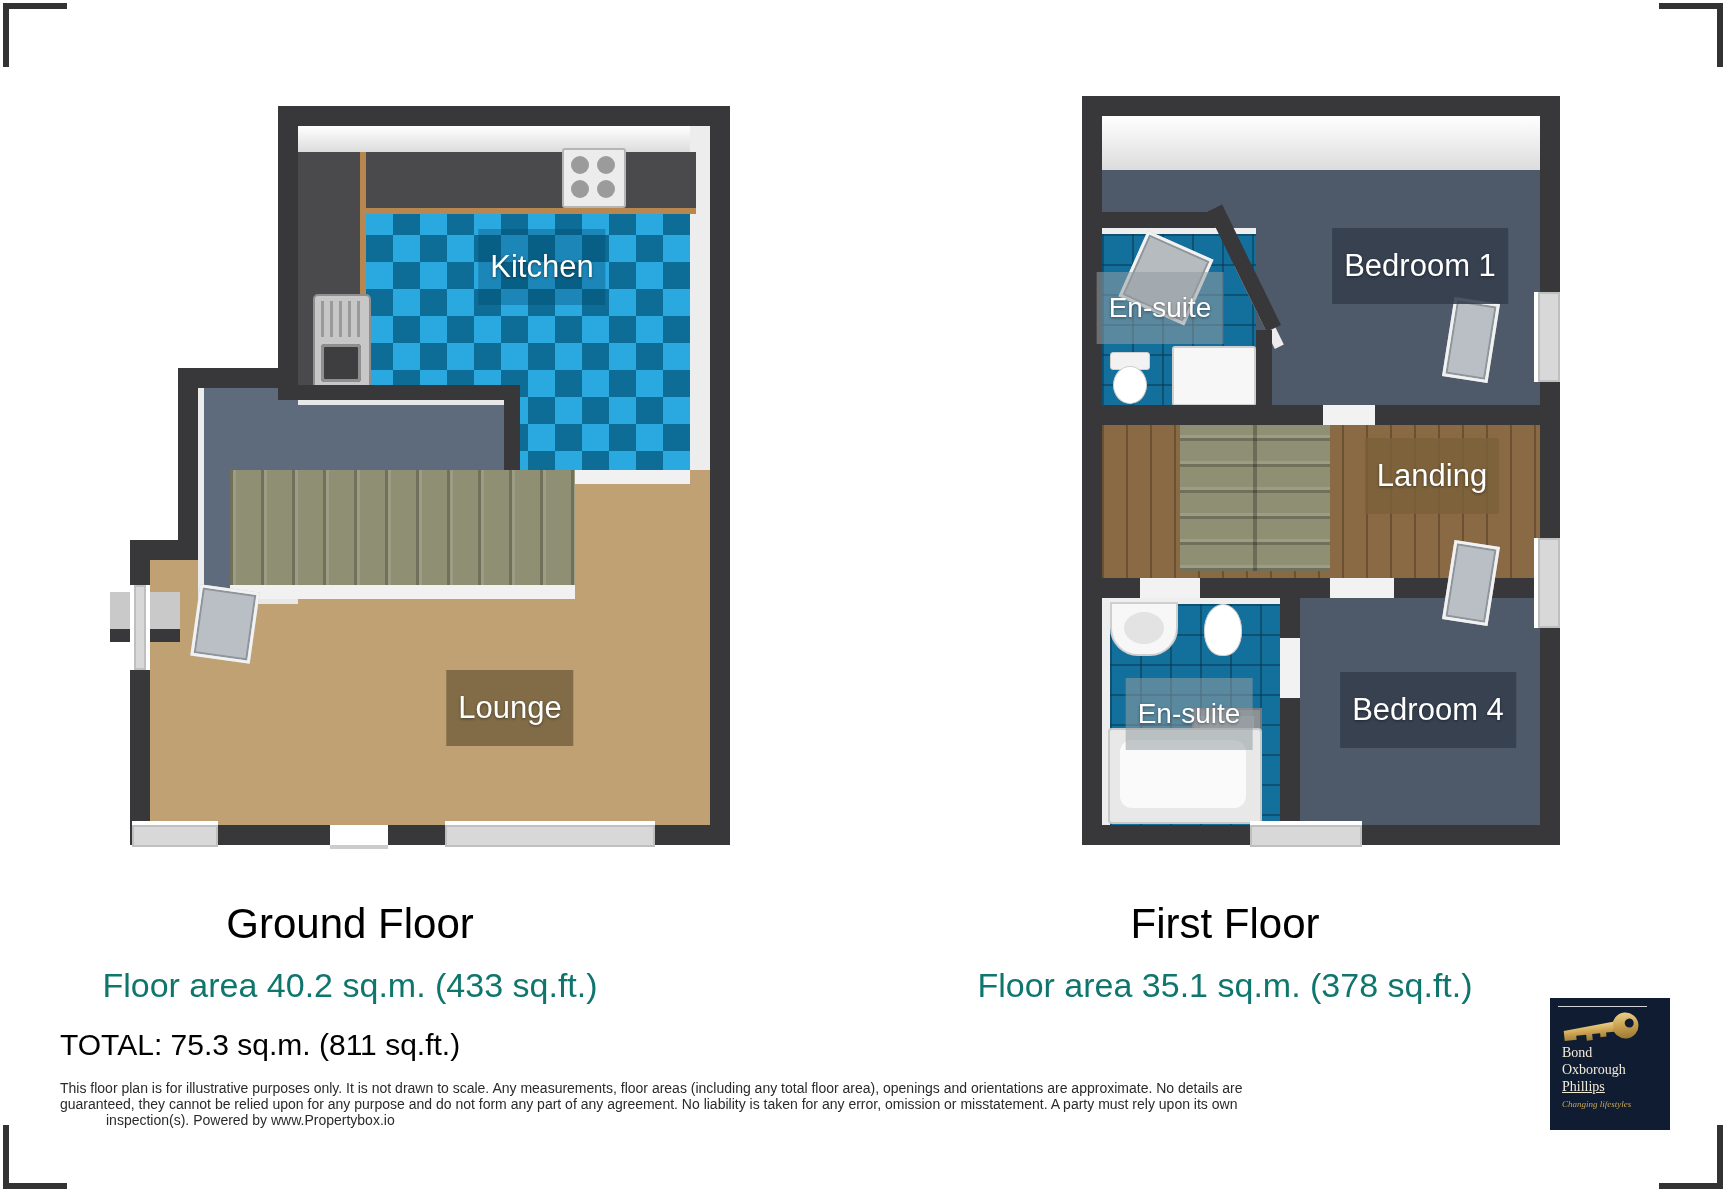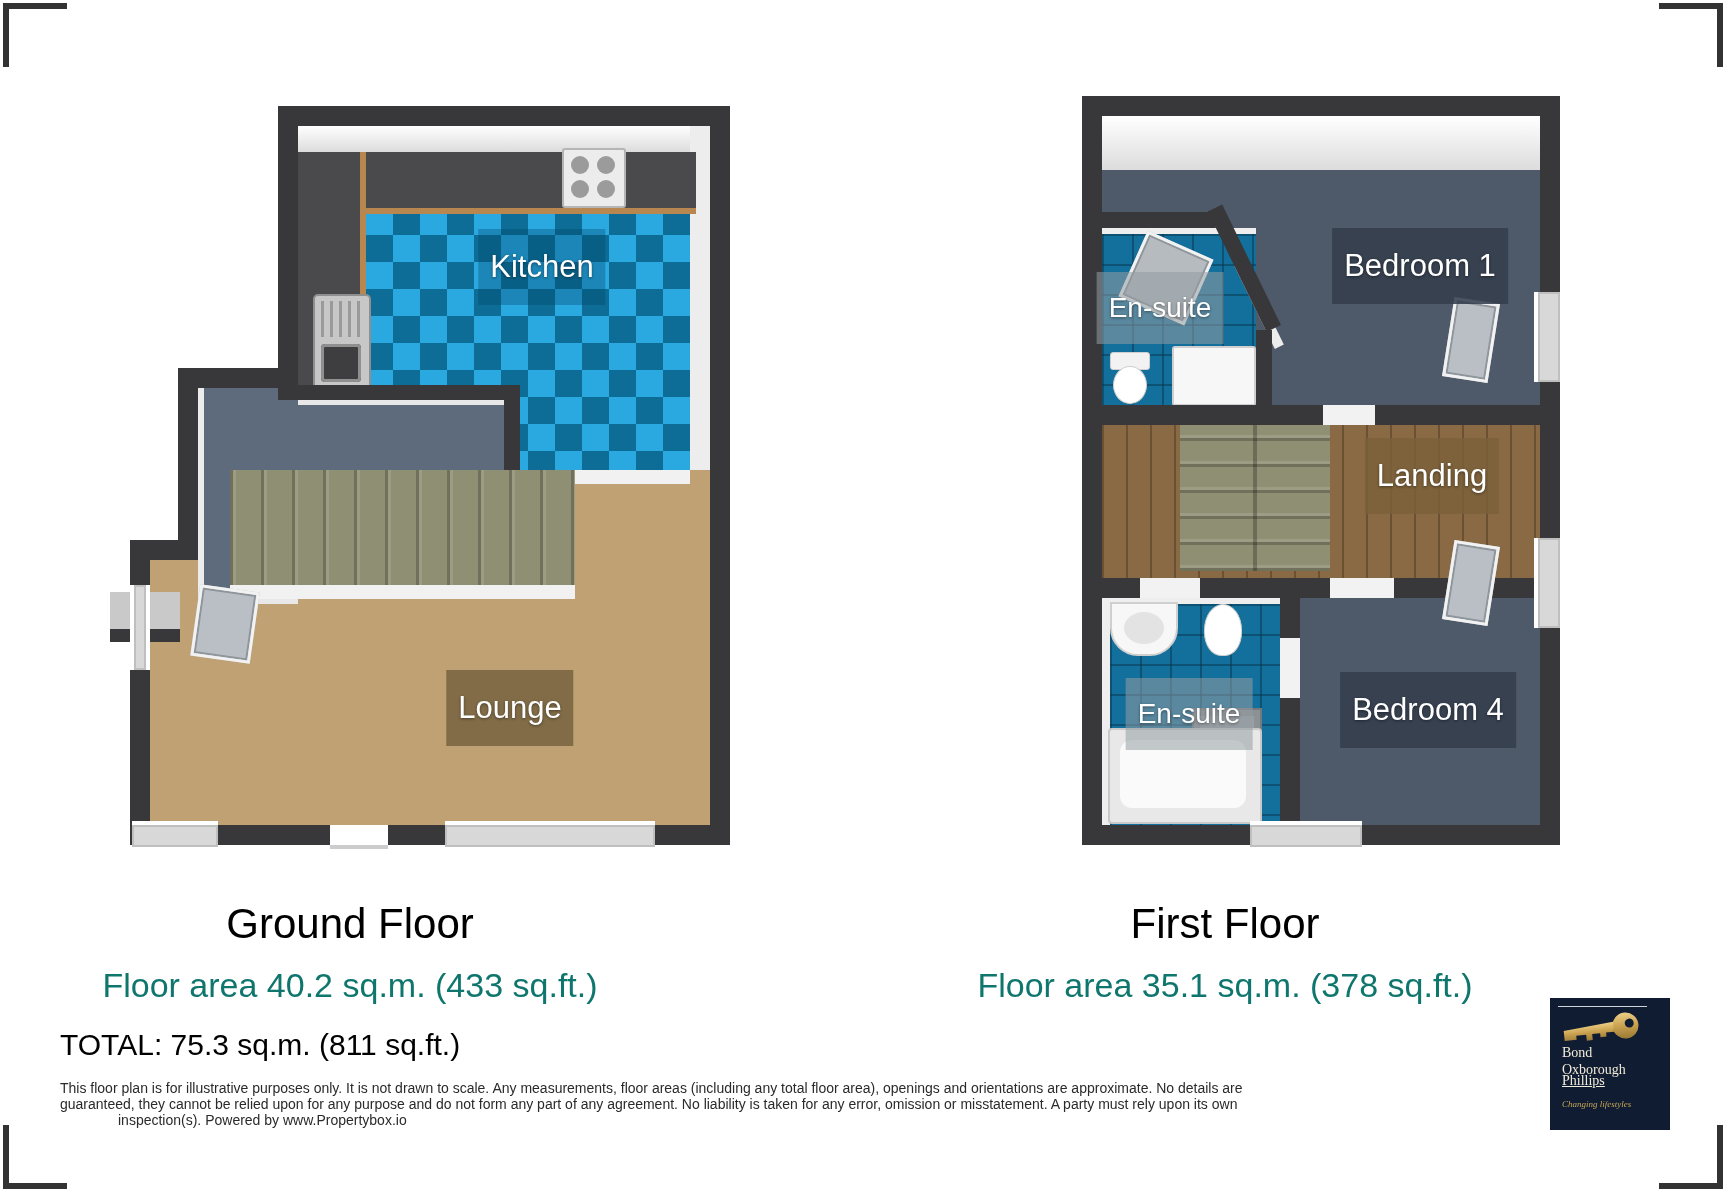--- a/index.html
+++ b/index.html
@@ -178,37 +178,37 @@
   </div>
 
   <div class="floor-title" style="left:350px;top:900px;">Ground Floor</div>
   <div class="floor-area" style="left:350px;top:966px;">Floor area 40.2 sq.m. (433 sq.ft.)</div>
   <div class="floor-title" style="left:1225px;top:900px;">First Floor</div>
   <div class="floor-area" style="left:1225px;top:966px;">Floor area 35.1 sq.m. (378 sq.ft.)</div>
   <div class="total-line" style="left:60px;top:1028px;">TOTAL: 75.3 sq.m. (811 sq.ft.)</div>
 
   <div class="disc" style="left:60px;top:1080px;">This floor plan is for illustrative purposes only. It is not drawn to scale. Any measurements, floor areas (including any total floor area), openings and orientations are approximate. No details are</div>
   <div class="disc" style="left:60px;top:1096px;">guaranteed, they cannot be relied upon for any purpose and do not form any part of any agreement. No liability is taken for any error, omission or misstatement. A party must rely upon its own</div>
-  <div class="disc" style="left:72px;top:1112px;padding-left:46px;">inspection(s). Powered by www.Propertybox.io</div>
+  <div class="disc" style="left:60px;top:1112px;padding-left:46px;">inspection(s). Powered by www.Propertybox.io</div>
 
   <div class="logo">
     <div class="logo-rule"></div>
     <div class="logo-key">
       <svg width="84" height="38" viewBox="0 0 84 38">
         <defs>
           <linearGradient id="gk" x1="0" y1="0" x2="0" y2="1">
             <stop offset="0" stop-color="#eccf86"></stop>
             <stop offset="0.5" stop-color="#c9a14f"></stop>
             <stop offset="1" stop-color="#9a7a35"></stop>
           </linearGradient>
         </defs>
         <circle cx="66" cy="17" r="13" fill="url(#gk)"></circle>
         <circle cx="70" cy="15" r="4.5" fill="#0f1c31"></circle>
         <path d="M4 16 L54 12 L54 22 L46 22 L46 26 L40 26 L40 22 L32 22 L32 28 L26 28 L26 22 L16 22 L16 26 L4 26 Z" fill="url(#gk)"></path>
       </svg>
     </div>
     <div class="logo-name" style="top:47px;">Bond</div>
     <div class="logo-name" style="top:64px;">Oxborough</div>
-    <div class="logo-name" style="top:75px;text-decoration:underline;">Phillips</div>
+    <div class="logo-name" style="top:81px;text-decoration:underline;">Phillips</div>
     <div class="logo-tag">Changing lifestyles</div>
   </div>
 
 </div>
 
 </body></html>

